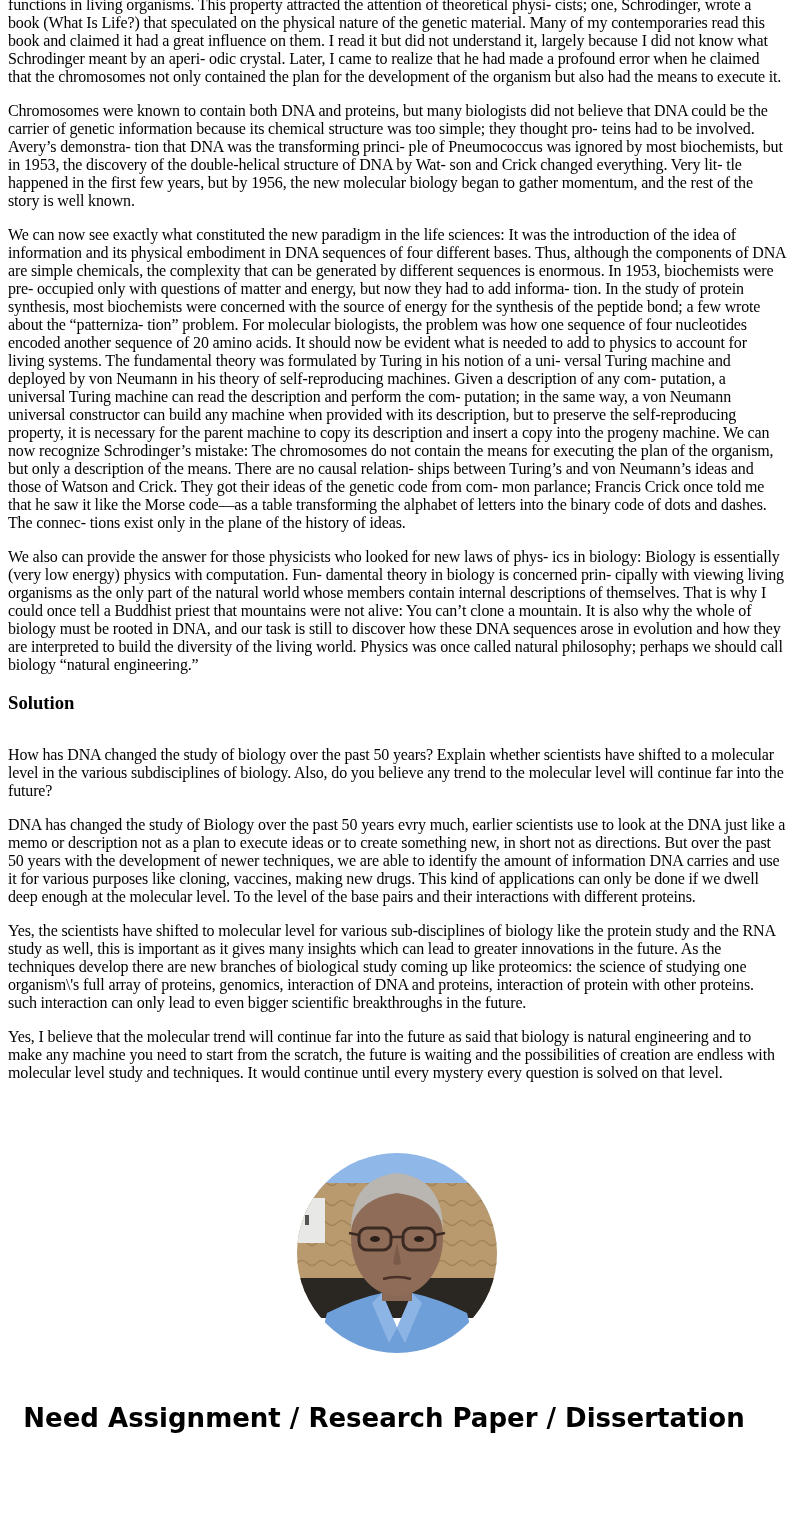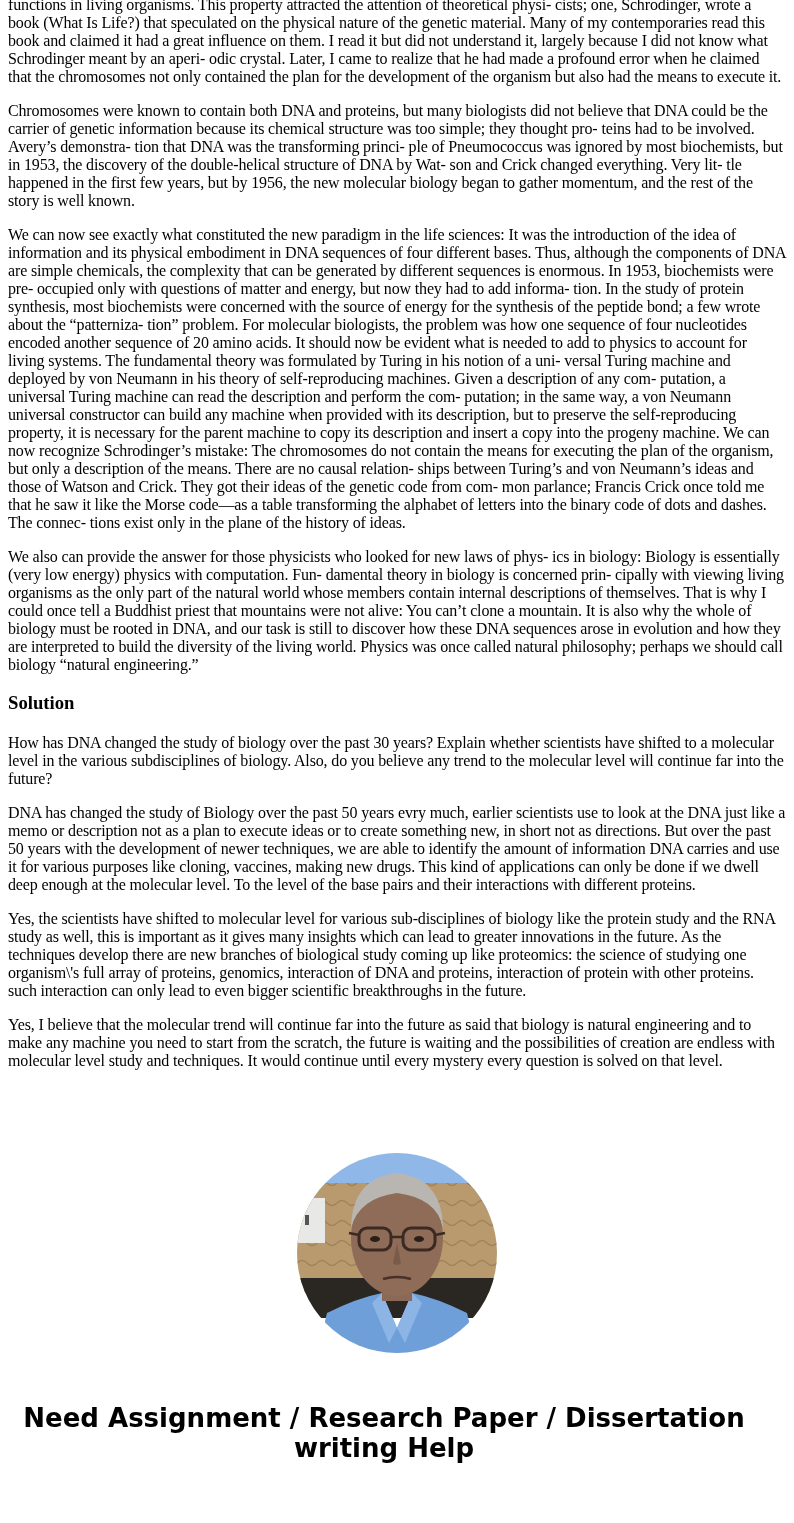--- a/index.html
+++ b/index.html
@@ -21,21 +21,21 @@
       position: absolute;
       left: 8px;
       top: -4px;
       width: 778px;
     }
     .content p {
       margin: 0 0 16px 0;
       letter-spacing: -0.15px;
     }
     .content h3 {
-      margin: 18px 0 20px 0;
+      margin: 18px 0 32px 0;
       font-size: 18.7px;
       font-weight: bold;
       line-height: 22px;
     }
     .portrait-wrap {
       position: absolute;
       left: 297px;
       top: 1153px;
       width: 200px;
       height: 200px;
@@ -63,21 +63,21 @@
 <body>
 
 <div class="content">
   <p>functions in living organisms. This property attracted the attention of theoretical physi- cists; one, Schrodinger, wrote a book (What Is Life?) that speculated on the physical nature of the genetic material. Many of my contemporaries read this book and claimed it had a great influence on them. I read it but did not understand it, largely because I did not know what Schrodinger meant by an aperi- odic crystal. Later, I came to realize that he had made a profound error when he claimed that the chromosomes not only contained the plan for the development of the organism but also had the means to execute it.</p>
   <p>Chromosomes were known to contain both DNA and proteins, but many biologists did not believe that DNA could be the carrier of genetic information because its chemical structure was too simple; they thought pro- teins had to be involved. Avery’s demonstra- tion that DNA was the transforming princi- ple of Pneumococcus was ignored by most biochemists, but in 1953, the discovery of the double-helical structure of DNA by Wat- son and Crick changed everything. Very lit- tle happened in the first few years, but by 1956, the new molecular biology began to gather momentum, and the rest of the story is well known.</p>
   <p>We can now see exactly what constituted the new paradigm in the life sciences: It was the introduction of the idea of information and its physical embodiment in DNA sequences of four different bases. Thus, although the components of DNA are simple chemicals, the complexity that can be generated by different sequences is enormous. In 1953, biochemists were pre- occupied only with questions of matter and energy, but now they had to add informa- tion. In the study of protein synthesis, most biochemists were concerned with the source of energy for the synthesis of the peptide bond; a few wrote about the “patterniza- tion” problem. For molecular biologists, the problem was how one sequence of four nucleotides encoded another sequence of 20 amino acids. It should now be evident what is needed to add to physics to account for living systems. The fundamental theory was formulated by Turing in his notion of a uni- versal Turing machine and deployed by von Neumann in his theory of self-reproducing machines. Given a description of any com- putation, a universal Turing machine can read the description and perform the com- putation; in the same way, a von Neumann universal constructor can build any machine when provided with its description, but to preserve the self-reproducing property, it is necessary for the parent machine to copy its description and insert a copy into the progeny machine. We can now recognize Schrodinger’s mistake: The chromosomes do not contain the means for executing the plan of the organism, but only a description of the means. There are no causal relation- ships between Turing’s and von Neumann’s ideas and those of Watson and Crick. They got their ideas of the genetic code from com- mon parlance; Francis Crick once told me that he saw it like the Morse code—as a table transforming the alphabet of letters into the binary code of dots and dashes. The connec- tions exist only in the plane of the history of ideas.</p>
   <p>We also can provide the answer for those physicists who looked for new laws of phys- ics in biology: Biology is essentially (very low energy) physics with computation. Fun- damental theory in biology is concerned prin- cipally with viewing living organisms as the only part of the natural world whose members contain internal descriptions of themselves. That is why I could once tell a Buddhist priest that mountains were not alive: You can’t clone a mountain. It is also why the whole of biology must be rooted in DNA, and our task is still to discover how these DNA sequences arose in evolution and how they are interpreted to build the diversity of the living world. Physics was once called natural philosophy; perhaps we should call biology “natural engineering.”</p>
 
   <h3>Solution</h3>
 
-  <p>How has DNA changed the study of biology over the past 30 years? Explain whether scientists have shifted to a molecular level in the various subdisciplines of biology. Also, do you believe any trend to the molecular level will continue far into the future?</p>
+  <p>How has DNA changed the study of biology over the past 50 years? Explain whether scientists have shifted to a molecular level in the various subdisciplines of biology. Also, do you believe any trend to the molecular level will continue far into the future?</p>
   <p>DNA has changed the study of Biology over the past 50 years evry much, earlier scientists use to look at the DNA just like a memo or description not as a plan to execute ideas or to create something new, in short not as directions. But over the past 50 years with the development of newer techniques, we are able to identify the amount of information DNA carries and use it for various purposes like cloning, vaccines, making new drugs. This kind of applications can only be done if we dwell deep enough at the molecular level. To the level of the base pairs and their interactions with different proteins.</p>
   <p>Yes, the scientists have shifted to molecular level for various sub-disciplines of biology like the protein study and the RNA study as well, this is important as it gives many insights which can lead to greater innovations in the future. As the techniques develop there are new branches of biological study coming up like proteomics: the science of studying one organism\'s full array of proteins, genomics, interaction of DNA and proteins, interaction of protein with other proteins. such interaction can only lead to even bigger scientific breakthroughs in the future.</p>
   <p>Yes, I believe that the molecular trend will continue far into the future as said that biology is natural engineering and to make any machine you need to start from the scratch, the future is waiting and the possibilities of creation are endless with molecular level study and techniques. It would continue until every mystery every question is solved on that level.</p>
 </div>
 
 <div class="portrait-wrap">
   <svg width="200" height="200" viewBox="0 0 200 200">
 
     <rect x="0" y="0" width="200" height="60" fill="#8fb8e8"></rect>
 
@@ -114,14 +114,13 @@
     <defs>
       <pattern id="woodgrain" width="20" height="20" patternUnits="userSpaceOnUse">
         <path d="M0 10 Q5 5 10 10 T20 10" stroke="#8a6c44" stroke-width="1.5" fill="none"></path>
       </pattern>
     </defs>
   </svg>
 </div>
 
 <div class="cta">
   <div>Need Assignment / Research Paper / Dissertation</div>
-  <div>writing Help</div>
 </div>
 
 </body></html>

